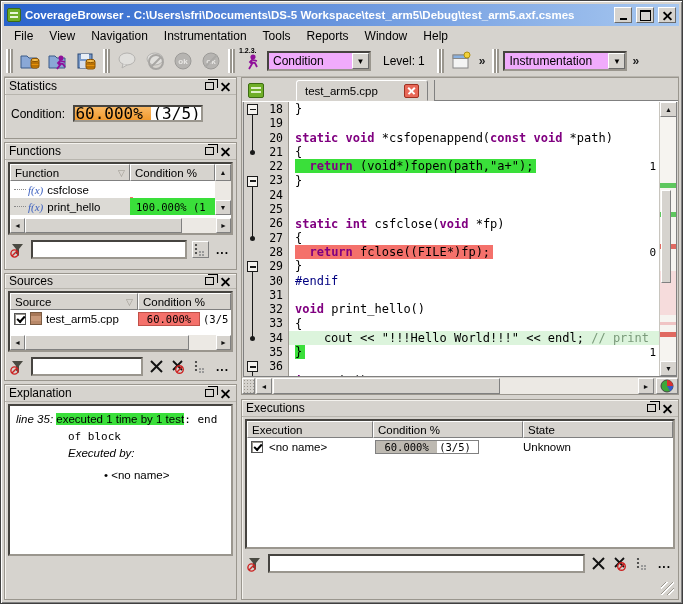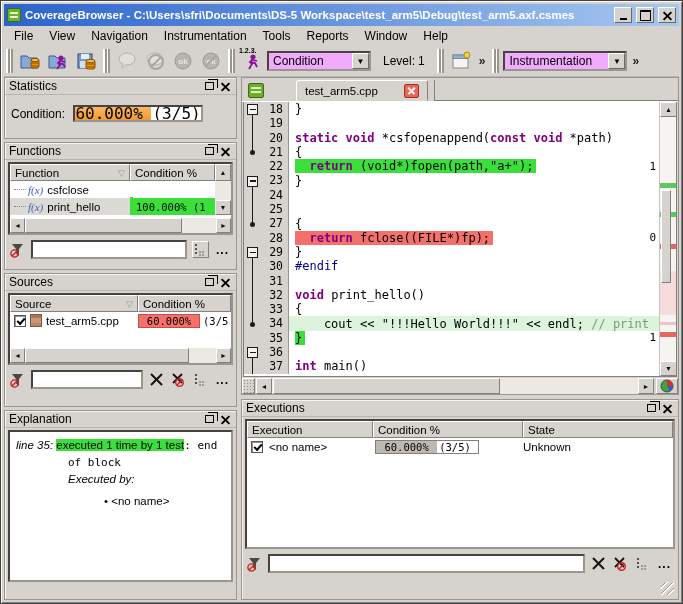--- a/index.html
+++ b/index.html
@@ -357,21 +357,21 @@
                   <rect x="9" y="8" width="2" height="2"></rect>
                   <rect x="6" y="11" width="2" height="2"></rect>
                   <rect x="9" y="11" width="2" height="2"></rect>
                 </g>
               </svg>
           </span>
           <span class="more-btn">...</span>
         </div>
       </div>
 
-      <div class="panel" style="height:134px;display:flex;flex-direction:column;">
+      <div class="panel" style="height:108px;display:flex;flex-direction:column;">
         <div class="panel-title">
           <span class="pt-label">Sources</span>
           <span class="pt-btn">
               <span class="float-icon"></span>
             </span>
           <span class="pt-btn">
               <span class="x-icon"></span>
             </span>
         </div>
         <div class="tablebox" style="height:72px;margin-top:2px;">
@@ -540,20 +540,27 @@
                   <div class="lnum">24</div>
                 </div>
                 <div class="ltxt"></div>
               </div>
               <div class="code-line">
                 <div class="gut">
                   <div class="fold f-line"></div>
                   <div class="lnum">25</div>
                 </div>
                 <div class="ltxt"></div>
+              </div>
+              <div class="code-line">
+                <div class="gut">
+                  <div class="fold f-line"></div>
+                  <div class="lnum">26</div>
+                </div>
+                <div class="ltxt"><span class="sy-k">static</span><span class="sy-p"> </span><span class="sy-k">int</span><span class="sy-p"> csfclose(</span><span class="sy-k">void</span><span class="sy-p"> *fp)</span></div>
               </div>
               <div class="code-line">
                 <div class="gut">
                   <div class="fold f-dot"></div>
                   <div class="lnum">27</div>
                 </div>
                 <div class="ltxt"><span class="sy-p">{</span></div>
               </div>
               <div class="code-line">
                 <div class="gut">

